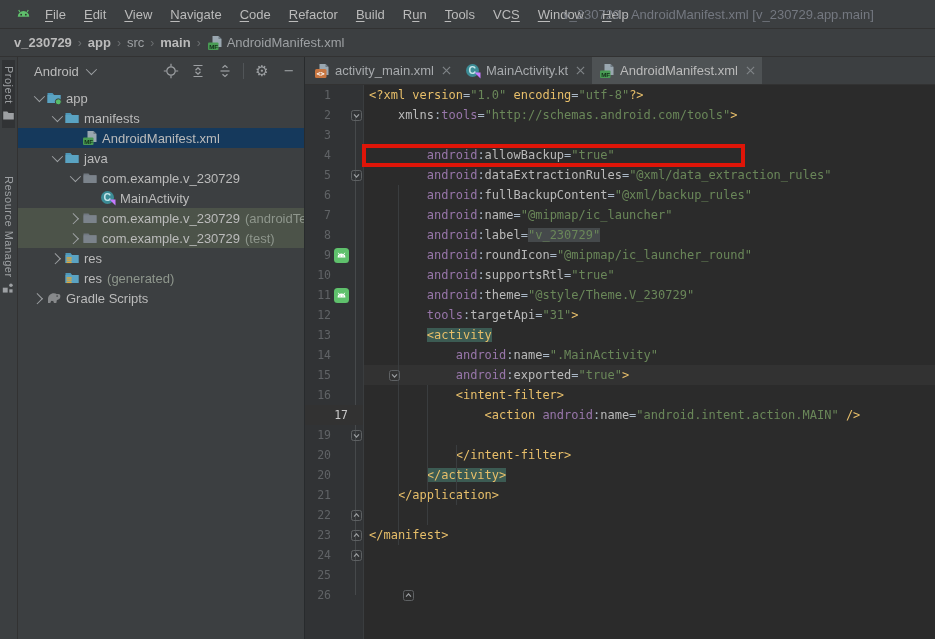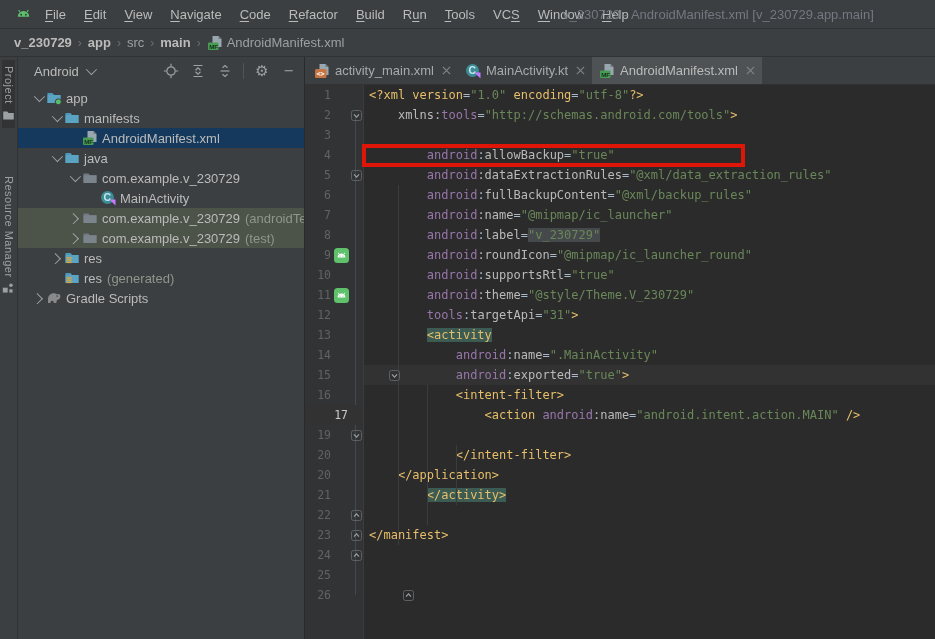--- a/index.html
+++ b/index.html
@@ -590,22 +590,22 @@
             <span class="cline" style="display: block;"><span class="s-g">        </span><span class="s-ns">android</span><span class="s-g">:</span><span class="s-attr">supportsRtl</span><span class="s-g">=</span><span class="s-str">"true"</span></span>
             <span class="cline" style="display: block;"><span class="s-g">        </span><span class="s-ns">android</span><span class="s-g">:</span><span class="s-attr">theme</span><span class="s-g">=</span><span class="s-str">"@style/Theme.V_230729"</span></span>
             <span class="cline" style="display: block;"><span class="s-g">        </span><span class="s-ns">tools</span><span class="s-g">:</span><span class="s-attr">targetApi</span><span class="s-g">=</span><span class="s-str">"31"</span><span class="s-tag">&gt;</span></span>
             <span class="cline" style="display: block;"><span class="s-g">        </span><span class="s-taghl">&lt;activity</span></span>
             <span class="cline" style="display: block;"><span class="s-g">            </span><span class="s-ns">android</span><span class="s-g">:</span><span class="s-attr">name</span><span class="s-g">=</span><span class="s-str">".MainActivity"</span></span>
             <span class="cline cur" style="display: block;"><span class="s-g">            </span><span class="s-ns">android</span><span class="s-g">:</span><span class="s-attr">exported</span><span class="s-g">=</span><span class="s-str">"true"</span><span class="s-tag">&gt;</span></span>
             <span class="cline" style="display: block;"><span class="s-g">            </span><span class="s-tag">&lt;intent-filter&gt;</span></span>
             <span class="cline" style="display: block;"><span class="s-g">                </span><span class="s-tag">&lt;action </span><span class="s-ns">android</span><span class="s-g">:</span><span class="s-attr">name</span><span class="s-g">=</span><span class="s-str">"android.intent.action.MAIN"</span><span class="s-g"> </span><span class="s-tag">/&gt;</span></span>
             <span class="cline" style="display: block;"></span>
             <span class="cline" style="display: block;"><span class="s-g">            </span><span class="s-tag">&lt;/intent-filter&gt;</span></span>
+            <span class="cline" style="display: block;"><span class="s-g">        </span><span class="s-taghl">&lt;/activity&gt;</span></span>
             <span class="cline" style="display: block;"><span class="s-g">    </span><span class="s-tag">&lt;/application&gt;</span></span>
-            <span class="cline" style="display: block;"><span class="s-g">        </span><span class="s-taghl">&lt;/activity&gt;</span></span>
             <span class="cline" style="display: block;"></span>
             <span class="cline" style="display: block;"><span class="s-tag">&lt;/manifest&gt;</span></span>
             <div class="iguide" style="left: 34px; top: 100px; height: 360px;"></div>
             <div class="iguide" style="left: 63px; top: 300px; height: 140px;"></div>
             <div class="iguide" style="left: 92px; top: 360px; height: 60px;"></div>
           </div>
       </div>
     </div>
   </div>
 

